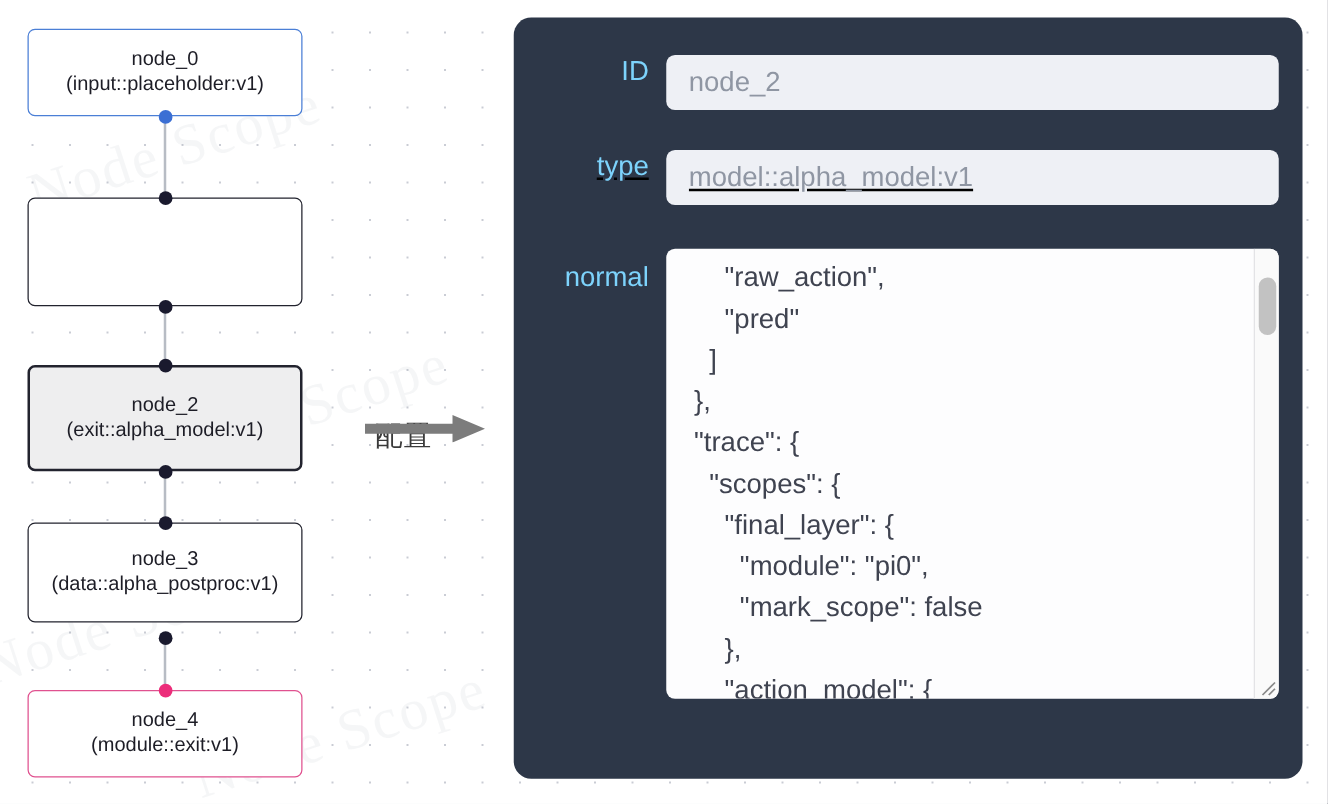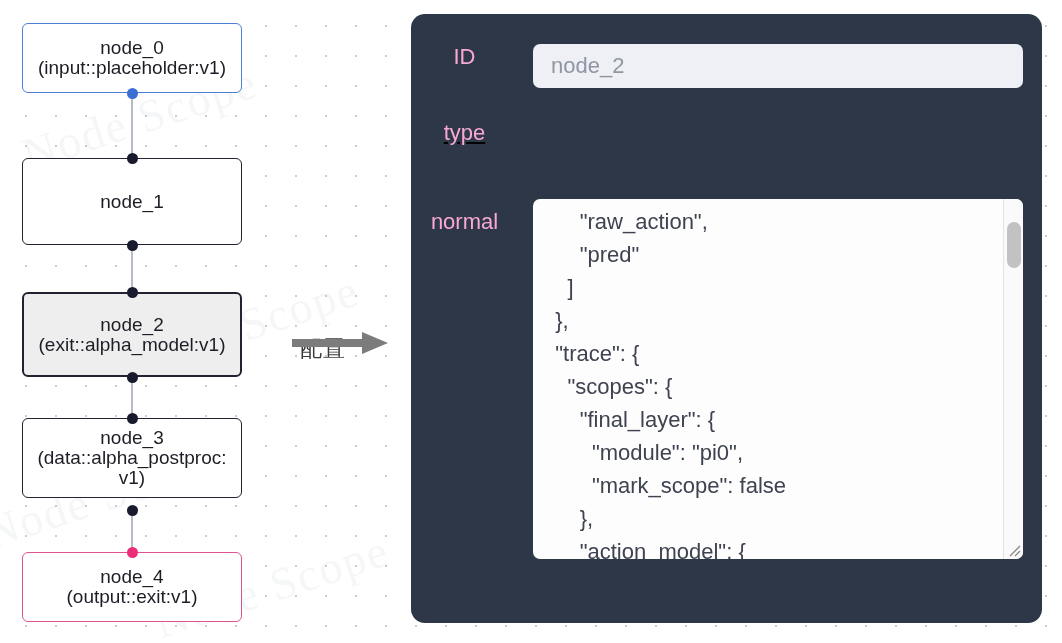--- a/index.html
+++ b/index.html
@@ -82,21 +82,21 @@
     width: 220px;
     box-sizing: border-box;
     background: #ffffff;
     border: 1.6px solid #22232e;
     border-radius: 6px;
     display: flex;
     align-items: center;
     justify-content: center;
     text-align: center;
     color: #1d1d26;
-    font-size: 19px;
+    font-size: 16px;
     line-height: 20px;
     z-index: 3;
     padding: 2px 10px;
     word-break: break-all;
   }
   .node.input-node  { border-color: #4b7fd6; }
   .node.output-node { border-color: #e0518f; }
   .node.selected {
     background: #eeeeef;
     border-color: #22232e;
@@ -159,25 +159,25 @@
     padding: 0;
     overflow: hidden;
   }
 
   .field-row {
     position: absolute;
     display: flex;
     align-items: flex-start;
   }
   .field-label {
-    color: #f9a8d4;
+    color: #7dd3fc;
     font-size: 22px;
-    text-align: center;
+    text-align: right;
     width: 108px;
-    padding-right: 29px;
+    padding-right: 14px;
     box-sizing: border-box;
     font-family: "Liberation Sans", sans-serif;
     flex: none;
   }
   .field-input {
     background: #eef0f5;
     border: none;
     border-radius: 7px;
     color: #8f96a3;
     font-size: 22px;
@@ -289,21 +289,20 @@
     <div class="node input-node" style="top:23px; height:70px;">
       <div>
         <span class="node-label">node_0</span>
         <span class="node-label">(input::placeholder:v1)</span>
       </div>
     </div>
     <div class="handle blue" style="top:87.5px;"></div>
 
     <div class="node" style="top:158px; height:87px;">
       <div>
-        <span class="node-label">node_1</span>
       </div>
     </div>
     <div class="handle" style="top:152.5px;"></div>
     <div class="handle" style="top:239.5px;"></div>
 
     <div class="node selected" style="top:292px; height:85px;">
       <div>
         <span class="node-label">node_2</span>
         <span class="node-label">(exit::alpha_model:v1)</span>
       </div>
@@ -316,21 +315,21 @@
         <span class="node-label">node_3</span>
         <span class="node-label">(data::alpha_postproc:v1)</span>
       </div>
     </div>
     <div class="handle" style="top:412.5px;"></div>
     <div class="handle" style="top:504.5px;"></div>
 
     <div class="node output-node" style="top:552px; height:70px;justify-content:center;">
       <div>
         <span class="node-label">node_4</span>
-        <span class="node-label">(output::exit:v1)</span>
+        <span class="node-label">(module::exit:v1)</span>
       </div>
     </div>
     <div class="handle pink" style="top:546.5px;"></div>
   </div>
 
   <div class="annot">
     <div class="annot-text">配置</div>
     <svg class="annot-arrow" viewBox="0 0 96 22">
       <path d="M0 7 L70 7 L70 0 L96 11 L70 22 L70 15 L0 15 Z" fill="#7c7c7c"></path>
     </svg>
@@ -339,20 +338,21 @@
   <div class="right-area">
     <div class="inspector">
 
       <div class="field-row row-id">
         <div class="field-label">ID</div>
         <input class="field-input" type="text" value="node_2" style="">
       </div>
 
       <div class="field-row row-type">
         <div class="field-label">type</div>
+        <input class="field-input" type="text" value="model::alpha_model:v1" style="">
       </div>
 
       <div class="field-row row-config">
         <div class="field-label">normal</div>
         <div class="config-wrap">
           <textarea class="config-text" spellcheck="false" style="">      "raw_action",
       "pred"
     ]
   },
   "trace": {

